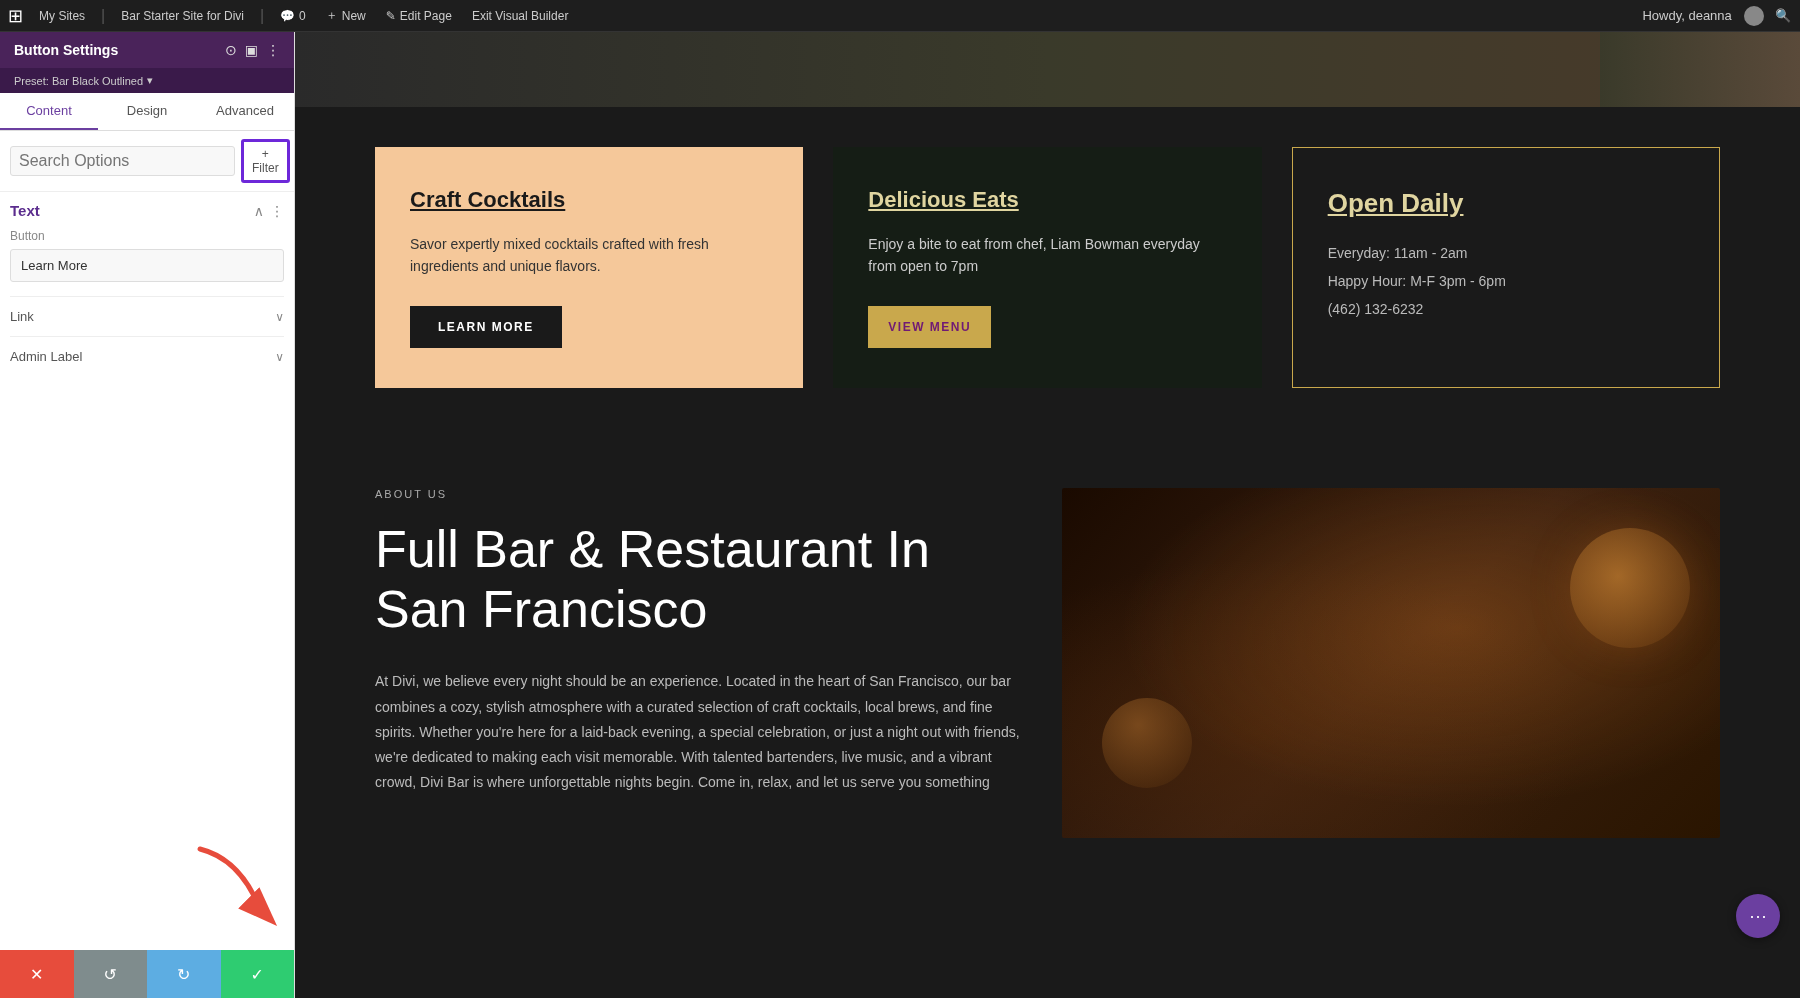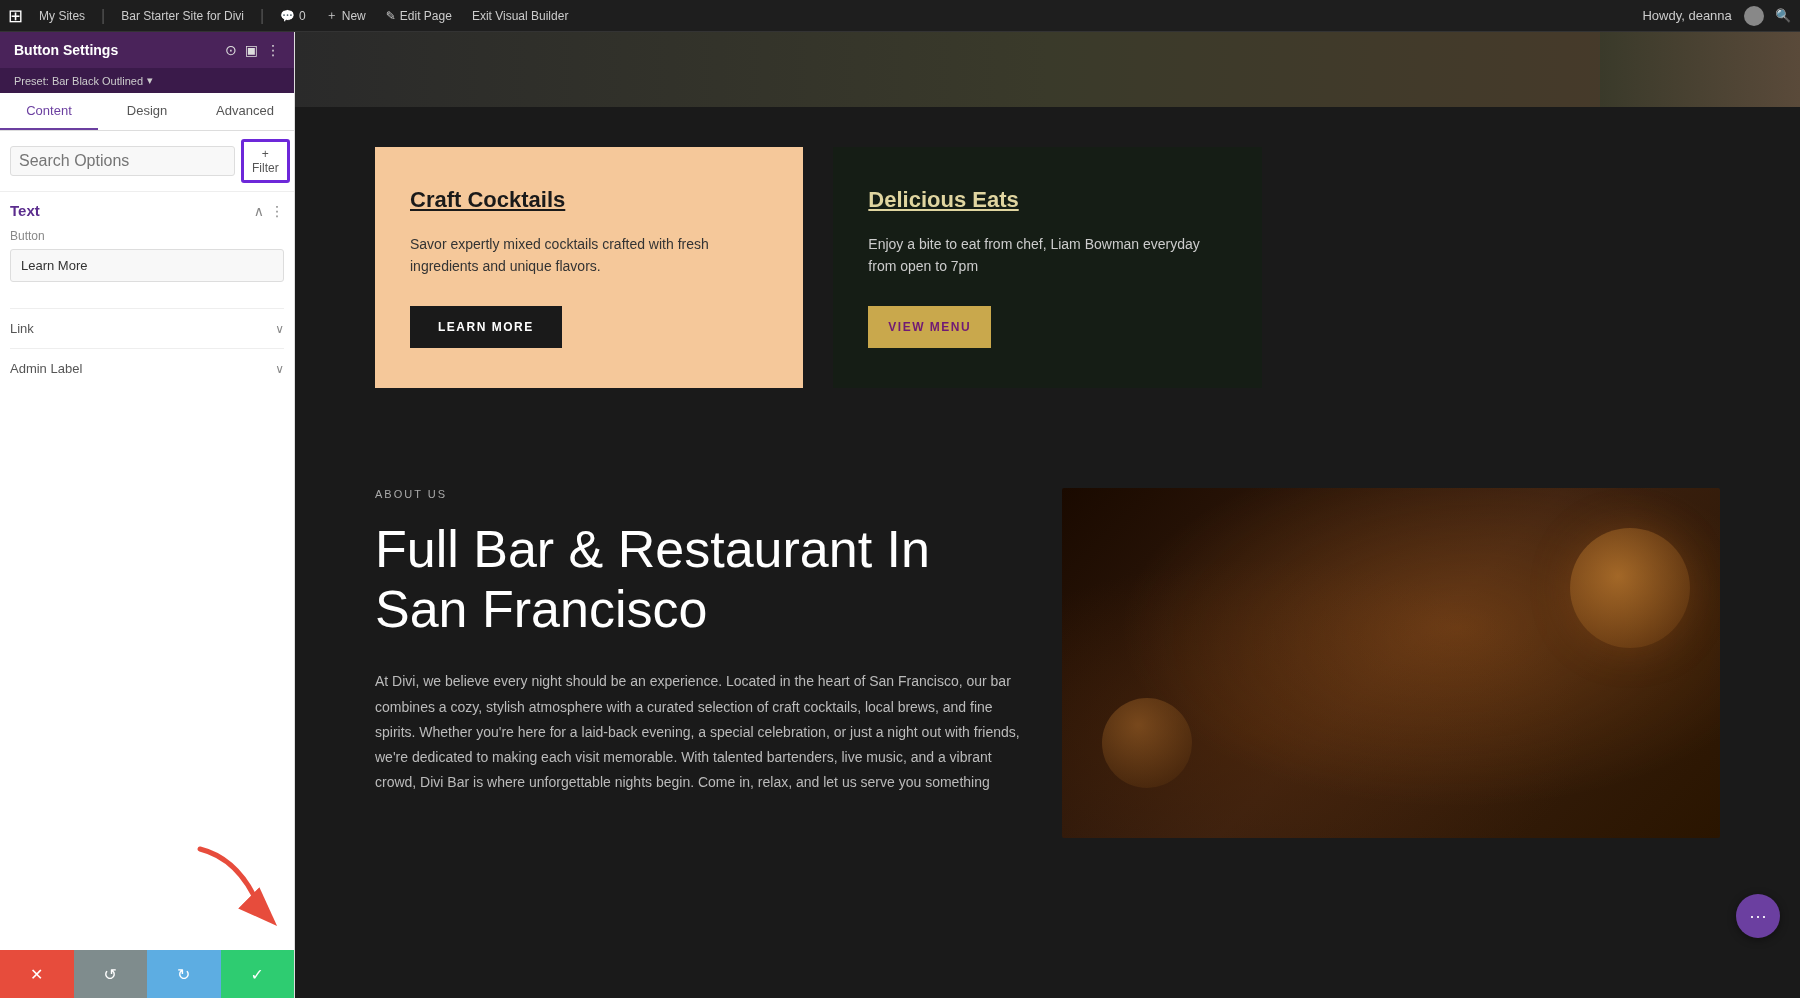--- a/index.html
+++ b/index.html
@@ -199,21 +199,21 @@
       background: #6b3fa0;
       color: #fff;
       padding: 2px 5px;
       border-radius: 3px;
       font-size: 10px;
       font-weight: bold;
     }
 
     
     .field-section {
-      margin-bottom: 26px;
+      margin-bottom: 14px;
     }
     .field-label {
       font-size: 12px;
       color: #888;
       margin-bottom: 6px;
     }
     .field-input {
       width: 100%;
       padding: 8px 10px;
       border: 1px solid #ddd;
@@ -648,20 +648,28 @@
       </div>
 
       <div class="card-eats">
         <h3 class="card-title">Delicious Eats</h3>
         <p class="card-desc">Enjoy a bite to eat from chef, Liam Bowman everyday from open to 7pm</p>
         <button class="card-btn-gold">
           <span>VIEW MENU</span>
         </button>
       </div>
 
+      <div class="card-open">
+        <h3 class="card-title">Open Daily</h3>
+        <div class="card-info">
+          <div>Everyday: 11am - 2am</div>
+          <div>Happy Hour: M-F 3pm - 6pm</div>
+          <div>(462) 132-6232</div>
+        </div>
+      </div>
 
     </div>
 
     <div class="about-section">
       <div>
         <p class="about-label">ABOUT US</p>
         <h2 class="about-title">Full Bar &amp; Restaurant In San Francisco</h2>
         <p class="about-text">At Divi, we believe every night should be an experience. Located in the heart of San Francisco, our bar combines a cozy, stylish atmosphere with a curated selection of craft cocktails, local brews, and fine spirits. Whether you're here for a laid-back evening, a special celebration, or just a night out with friends, we're dedicated to making each visit memorable. With talented bartenders, live music, and a vibrant crowd, Divi Bar is where unforgettable nights begin. Come in, relax, and let us serve you something</p>
       </div>
       <div class="about-image">

